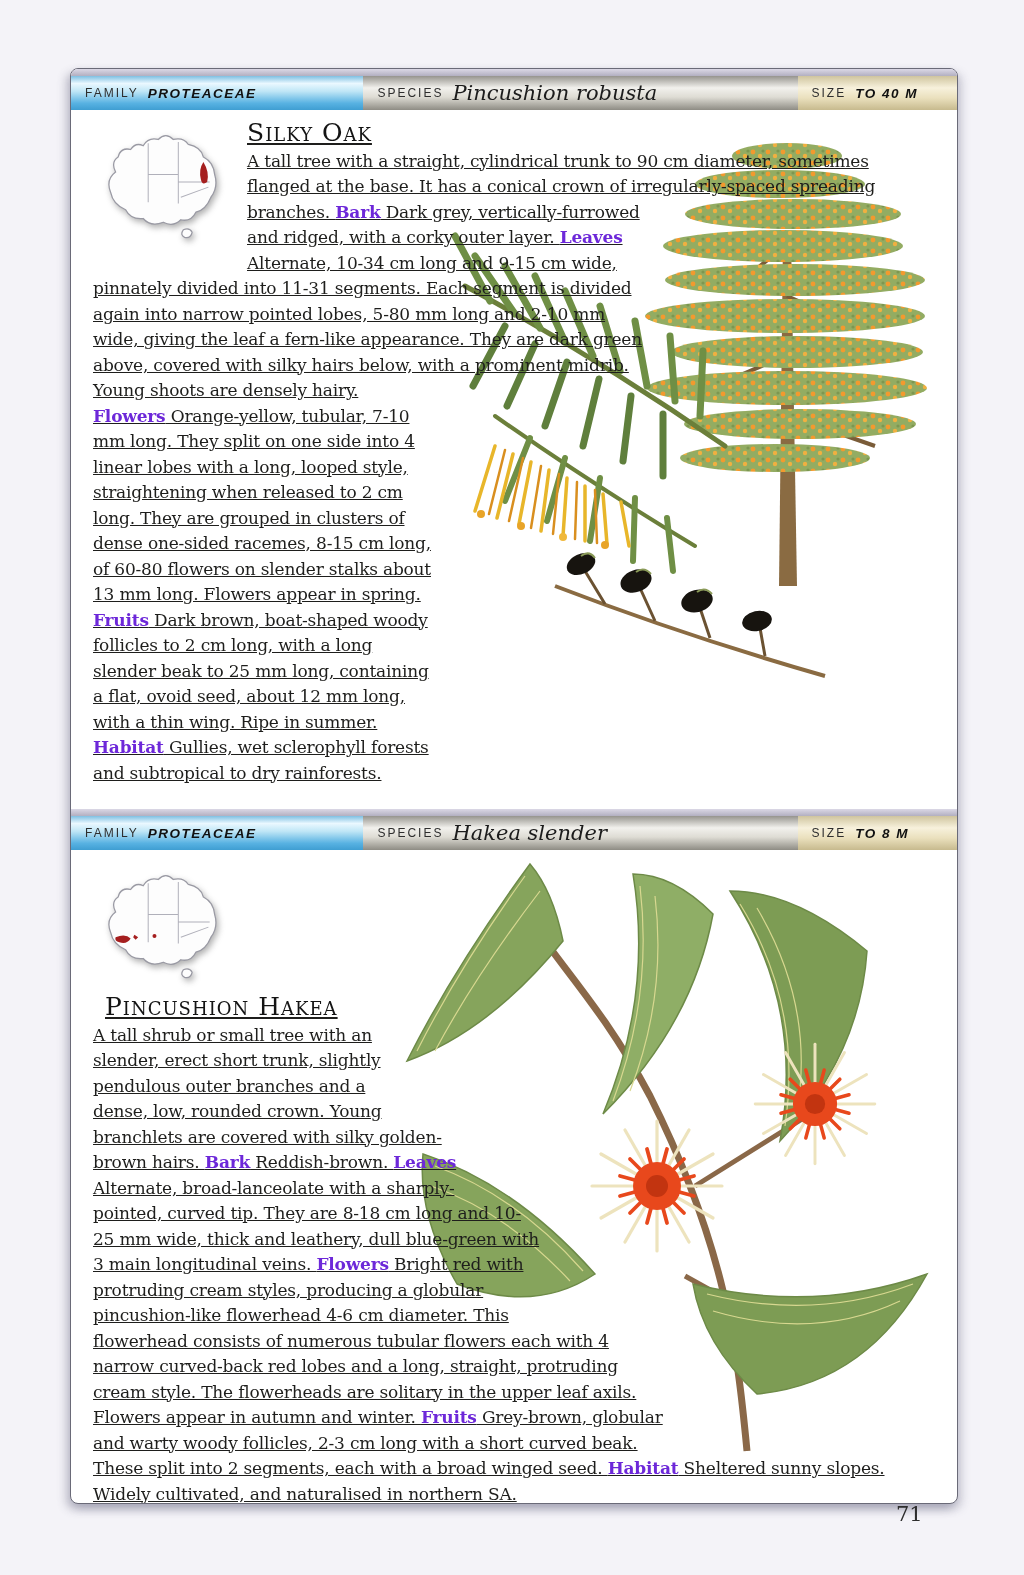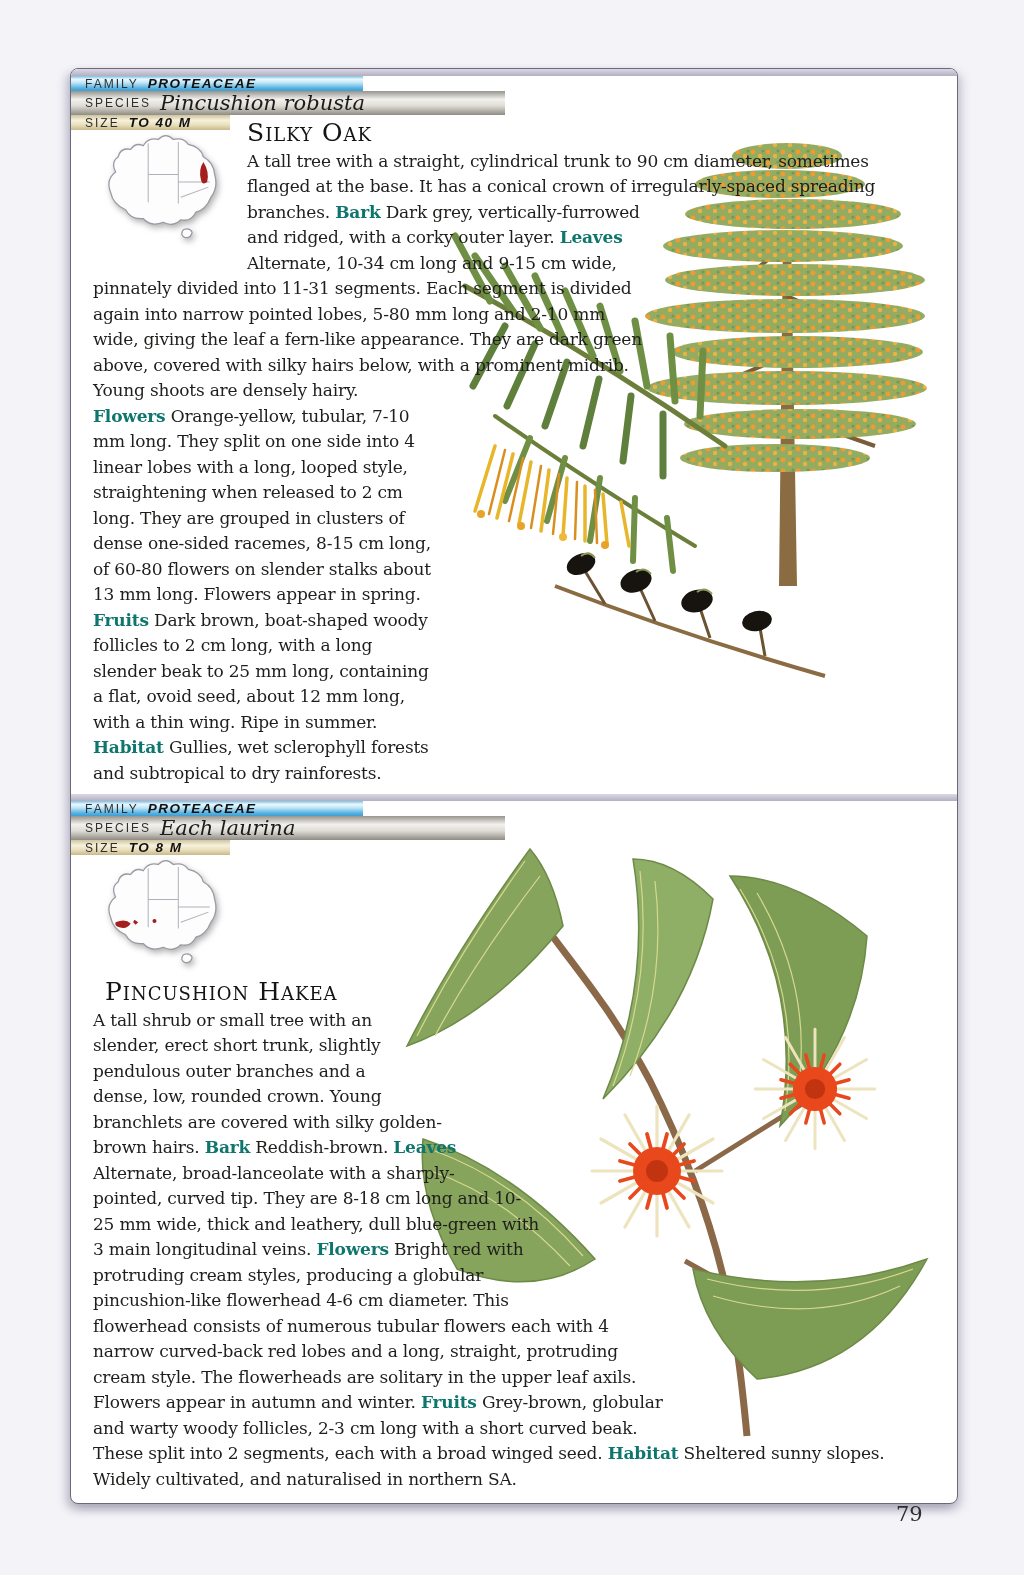--- a/index.html
+++ b/index.html
@@ -12,21 +12,21 @@
   .page-card {
     position:absolute; left:70px; top:68px; width:888px; height:1436px;
     background:#ffffff;
     border:1px solid #6a6a78;
     border-radius:8px;
     box-shadow:-4px 5px 10px rgba(70,70,100,.30), 4px 5px 10px rgba(70,70,100,.22);
     overflow:hidden;
   }
   
   .bar-strip { height:7px; background:linear-gradient(#dbd8e6,#b2afc0); }
-  .bar { display:flex; height:34px; width:100%; font-family:"Liberation Sans", sans-serif;flex-direction:column; }
+  .bar { display:flex; height:34px; width:100%; font-family:"Liberation Sans", sans-serif; }
   .bar .seg { display:flex; align-items:center; padding:0 14px; height:100%; }
   .seg-family {
     width:33%;
     background:linear-gradient(#7fc0e2 0%, #eaf8ff 22%, #bfe6f6 45%, #58b2e2 80%, #3f9ed2 100%);
   }
   .seg-species {
     width:49%;
     background:linear-gradient(#96948e 0%, #f2f1ed 35%, #dedcd4 62%, #8e8c84 100%);
   }
   .seg-size {
@@ -37,32 +37,33 @@
     font-size:12px; letter-spacing:2px; color:#2e2e2e; text-transform:uppercase; margin-right:9px;
   }
   .bar-value-bold {
     font-size:13.5px; font-weight:bold; letter-spacing:1.5px; color:#111; text-transform:uppercase;font-style:italic;
   }
   .species-name {
     font-family:"DejaVu Serif", serif; font-style:italic; font-size:21px; color:#1c1c1c;
   }
   
   .section-body {
-    padding:6px 22px 8px 22px;
+    padding:6px 22px 23px 22px;
     font-size:17px; line-height:25.5px; color:#1e1e1c;
     letter-spacing:-0.2px;
+    text-decoration:underline;
   }
   .section-body-1 { min-height:658px; }
   .section-body-2 { min-height:648px; }
   h2.plant-title {
     font-size:25px; font-weight:normal; color:#141414;
     font-variant:small-caps; letter-spacing:1px;
     padding-top:4px; margin-bottom:3px; margin-left:12px;
   }
-  .body-text b { color:#0f766e; }
+  .body-text b { color:#6d28d9; }
   
   .dist-map {
     float:left; width:138px; height:128px; margin:4px 16px 6px 0;
     filter:drop-shadow(2px 3px 3px rgba(80,80,80,.45));
   }
   .art1 {
     float:right; width:500px; height:620px; margin-left:6px;
     shape-outside:polygon(46% 18%, 100% 18%, 100% 100%, 3% 100%, 3% 44%, 46% 44%);
     shape-margin:10px;
   }
@@ -169,21 +170,21 @@
 
   <section>
     <div class="bar-strip"></div>
     <div class="bar">
       <div class="seg seg-family">
         <span class="bar-label">Family</span>
         <span class="bar-value-bold">Proteaceae</span>
       </div>
       <div class="seg seg-species">
         <span class="bar-label">Species</span>
-        <span class="species-name">Each laurina</span>
+        <span class="species-name">Hakea slender</span>
       </div>
       <div class="seg seg-size">
         <span class="bar-label">Size</span>
         <span class="bar-value-bold">to 8 m</span>
       </div>
     </div>
 
     <div class="section-body section-body-2">
 
       <svg class="art2" viewBox="0 0 540 600" aria-hidden="true">
@@ -253,13 +254,13 @@
       </svg>
 
       <h2 class="plant-title">Pincushion Hakea</h2>
 
       <p class="body-text"><span>A tall shrub or small tree with an slender, erect short trunk, slightly pendulous outer branches and a dense, low, rounded crown. Young branchlets are covered with silky golden-brown hairs. </span><b>Bark</b><span> Reddish-brown. </span><b>Leaves</b><span> Alternate, broad-lanceolate with a sharply-pointed, curved tip. They are 8-18 cm long and 10-25 mm wide, thick and leathery, dull blue-green with 3 main longitudinal veins. </span><b>Flowers</b><span> Bright red with protruding cream styles, producing a globular pincushion-like flowerhead 4-6 cm diameter. This flowerhead consists of numerous tubular flowers each with 4 narrow curved-back red lobes and a long, straight, protruding cream style. The flowerheads are solitary in the upper leaf axils. Flowers appear in autumn and winter. </span><b>Fruits</b><span> Grey-brown, globular and warty woody follicles, 2-3 cm long with a short curved beak. These split into 2 segments, each with a broad winged seed. </span><b>Habitat</b><span> Sheltered sunny slopes. Widely cultivated, and naturalised in northern SA.</span></p>
     </div>
   </section>
 
 </div>
 
-<div class="page-number">79</div>
+<div class="page-number">71</div>
 
 </body></html>

